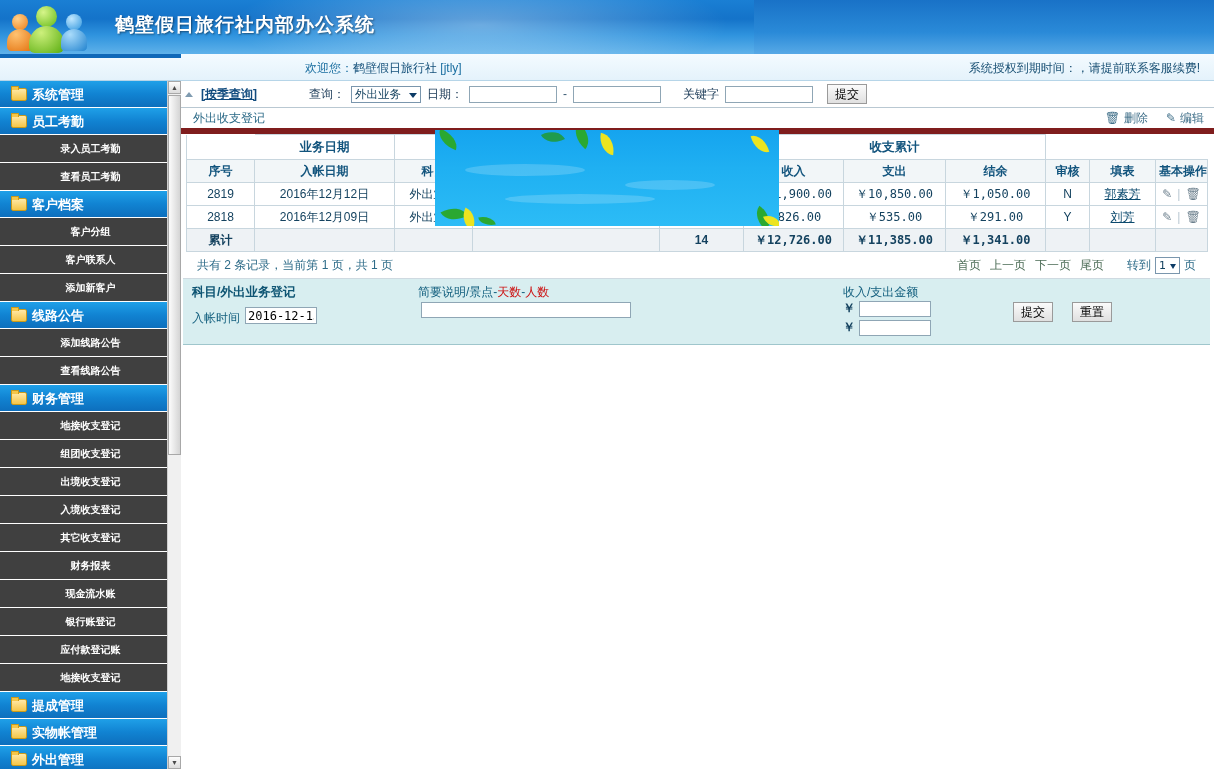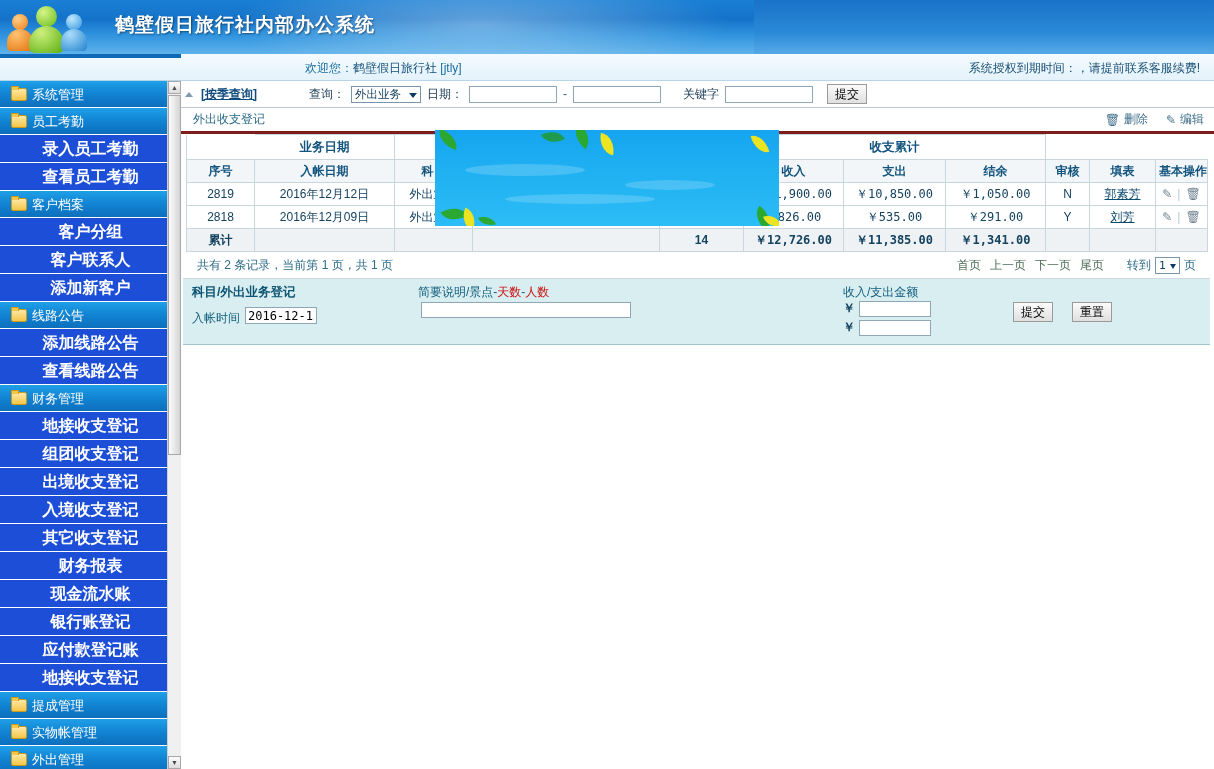--- a/index.html
+++ b/index.html
@@ -59,38 +59,38 @@
 
   
   .sidebar{
     width:181px;height:688px;position:relative;
     background:#5fb92e;overflow:hidden;
   }
   .menu{width:181px;}
   .m-head{
     height:27px;line-height:27px;
     background:linear-gradient(180deg,#1fa0e8 0%,#1183d2 50%,#0d6fbd 100%);
-    color:#fff;font-weight:normal;font-size:13px;
+    color:#fff;font-weight:bold;font-size:13px;
     border-bottom:1px solid #fff;
     display:flex;align-items:center;padding-left:32px;
     box-sizing:border-box;position:relative;cursor:pointer;
     font-family:"DejaVu Sans",sans-serif;
   }
   .m-head .folder{
     position:absolute;left:11px;top:7px;width:14px;height:11px;
     background:linear-gradient(180deg,#ffe9a8 0%,#f5c648 100%);
     border:1px solid #c99a1c;border-radius:1px 2px 2px 2px;
   }
   .m-head .folder:after{
     content:"";position:absolute;left:-1px;top:-3px;width:6px;height:3px;
     background:#f5c648;border:1px solid #c99a1c;border-bottom:none;border-radius:1px 1px 0 0;
   }
   .m-item{
     height:27px;line-height:27px;
-    background:#1d4ed8;color:#fff;font-weight:bold;font-size:16px;
+    background:#404040;color:#fff;font-weight:bold;font-size:10px;
     border-bottom:1px solid #fff;text-align:center;cursor:pointer;
     font-family:"DejaVu Sans",sans-serif;
   }
   .side-scroll{
     position:absolute;right:0;top:0;width:13px;height:688px;
     background:#f0f0f0;border-left:1px solid #cfcfcf;
   }
   .sb-btn{
     width:13px;height:13px;background:linear-gradient(180deg,#fdfdfd,#dcdcdc);
     border:1px solid #a8a8a8;box-sizing:border-box;position:absolute;left:0;
@@ -133,21 +133,21 @@
   .inp-date{width:88px;}
   .inp-kw{width:88px;}
   .dash{color:#3a5a73;}
   .btn{
     border:1px solid #9a9a9a;background:linear-gradient(180deg,#fbfbfb,#e0e0e0);
     font-size:12px;color:#000;padding:1px 7px;cursor:pointer;height:20px;line-height:16px;
     font-family:"DejaVu Sans",sans-serif;
   }
 
   .subbar{
-    height:26px;border-bottom:3px solid #7f1d1d;background:#fff;
+    height:26px;border-bottom:6px solid #7f1d1d;background:#fff;
     display:flex;align-items:center;padding:0 10px 0 12px;box-sizing:border-box;
   }
   .subbar .t{color:#2d6b88;font-size:12px;}
   .subbar .acts{margin-left:auto;display:flex;gap:18px;align-items:center;}
   .subbar .acts span{color:#3e6e88;font-size:12px;cursor:pointer;display:inline-flex;align-items:center;gap:4px;}
 
   
   .tbl-wrap{padding:0 3px 0 3px;box-sizing:border-box;}
   table.grid{border-collapse:collapse;width:1021px;table-layout:fixed;margin-left:2px;}
   table.grid th,table.grid td{

